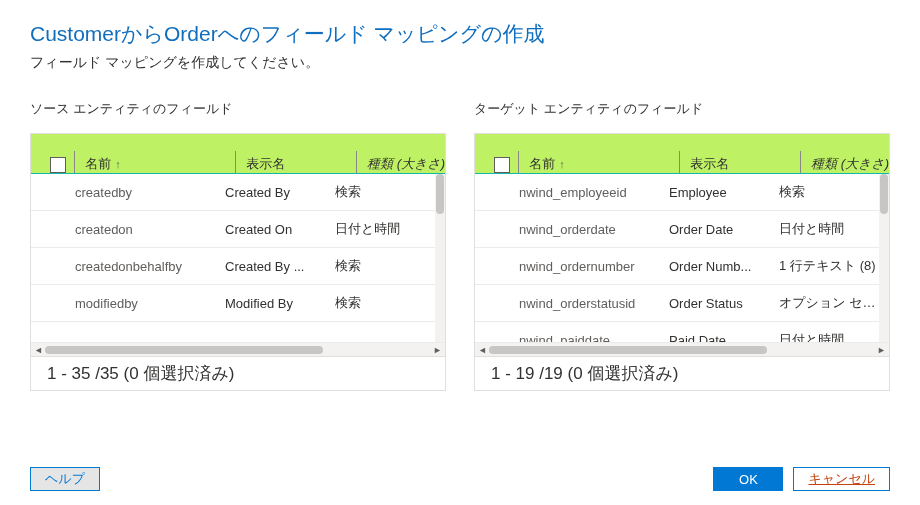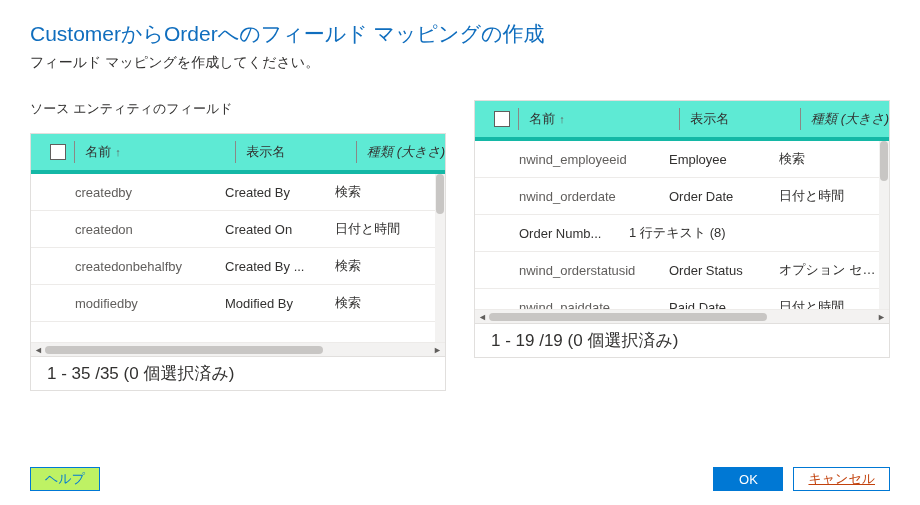--- a/index.html
+++ b/index.html
@@ -21,24 +21,24 @@
 .grid {
   border: 1px solid #e1dfdd;
   background: #fff;
   height: 258px;
   display: flex;
   flex-direction: column;
   position: relative;
 }
 .grid-header {
   display: flex;
-  align-items: center;
+  align-items: flex-end;
   height: 40px;
-  background: #5eead4;
-  border-bottom: 4px solid #14b8a6;
+  background: #bef264;
+  border-bottom: 1px solid #14b8a6;
   padding-left: 10px;
 }
 .grid-header .sep {
   width: 1px;
   height: 22px;
   background: #8a8886;
   margin-right: 10px;
 }
 .grid-header .col-label { color: #323130; font-size: 13px; white-space: nowrap; overflow: hidden; text-overflow: ellipsis; }
 .col-check { width: 34px; display: flex; justify-content: center; }
@@ -125,21 +125,21 @@
   display: inline-flex;
   align-items: center;
   justify-content: center;
   height: 24px;
   min-width: 70px;
   font-size: 13px;
   border: 1px solid #0078d4;
   cursor: pointer;
   padding: 0 14px;
 }
-.btn.help { background: #bef264; color: #0078d4; }
+.btn.help { background: #e5e5e5; color: #0078d4; }
 .btn.ok { background: #0078d4; color: #fff; margin-left: auto; margin-right: 10px; }
 .btn.cancel { background: #fff; color: #c2410c; text-decoration: underline; }
 </style>
 </head>
 <body>
 
 <div class="title">CustomerからOrderへのフィールド マッピングの作成</div>
 <div class="subtitle">フィールド マッピングを作成してください。</div>
 
 <div class="panels">
@@ -198,20 +198,21 @@
         <div class="hscroll-track">
             <div class="hscroll-thumb"></div>
           </div>
         <span class="arrow r">►</span>
       </div>
       <div class="grid-footer">1 - 35 /35 (0 個選択済み)</div>
     </div>
   </div>
 
   <div class="panel">
+    <div class="panel-label">ターゲット エンティティのフィールド</div>
     <div class="grid">
       <div class="grid-header">
         <div class="col-check">
             <input type="checkbox" style="">
           </div>
         <div class="sep"></div>
         <div class="col-name">
           <span class="col-label"><span>名前</span><span class="sort-arrow">↑</span></span>
         </div>
         <div class="sep"></div>
@@ -231,20 +232,21 @@
             <div class="cell c-type">検索</div>
           </div>
         <div class="row">
             <div class="col-check"></div>
             <div class="cell c-name">nwind_orderdate</div>
             <div class="cell c-disp">Order Date</div>
             <div class="cell c-type">日付と時間</div>
           </div>
         <div class="row">
             <div class="col-check"></div>
+            <div class="cell c-name">nwind_ordernumber</div>
             <div class="cell c-disp">Order Numb...</div>
             <div class="cell c-type">1 行テキスト (8)</div>
           </div>
         <div class="row">
             <div class="col-check"></div>
             <div class="cell c-name">nwind_orderstatusid</div>
             <div class="cell c-disp">Order Status</div>
             <div class="cell c-type">オプション セット</div>
           </div>
         <div class="row">

